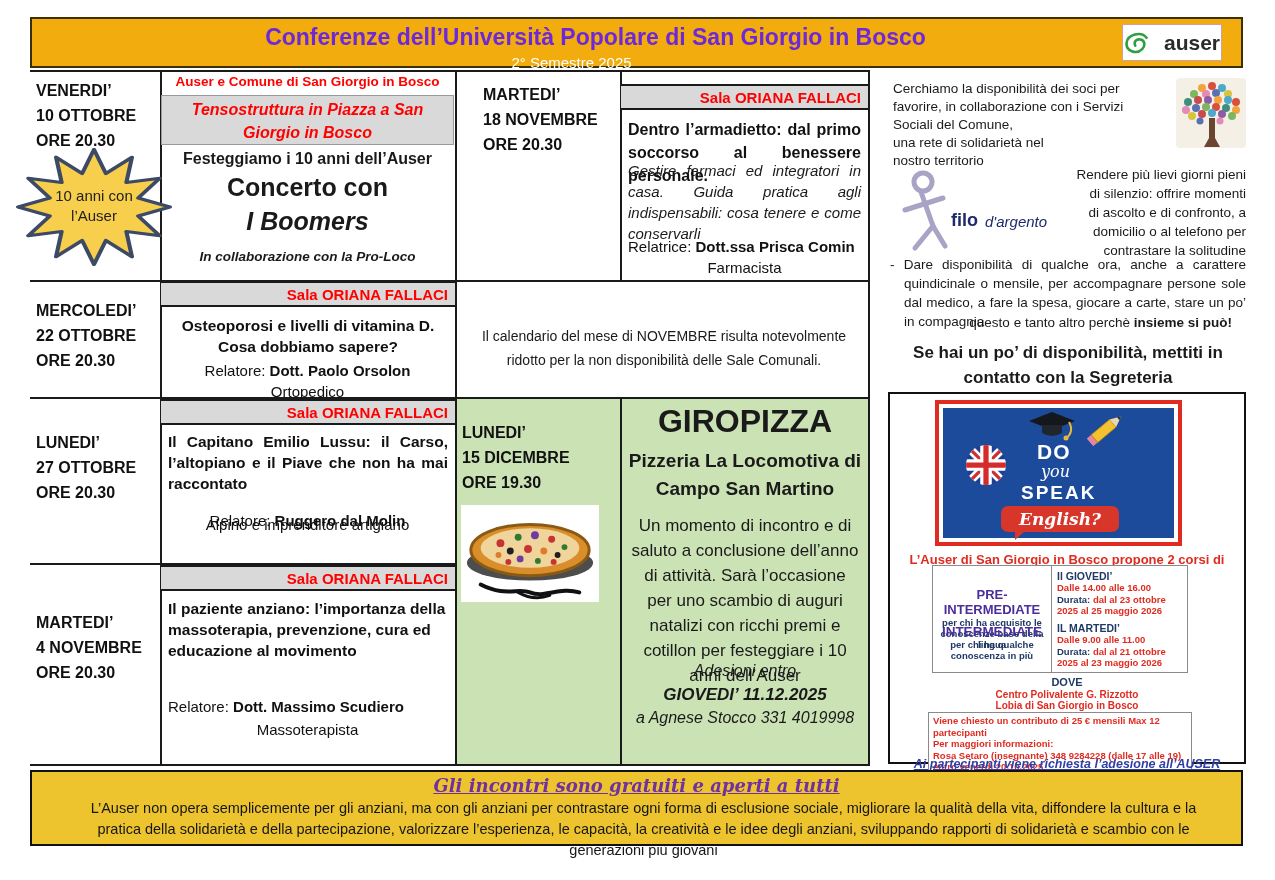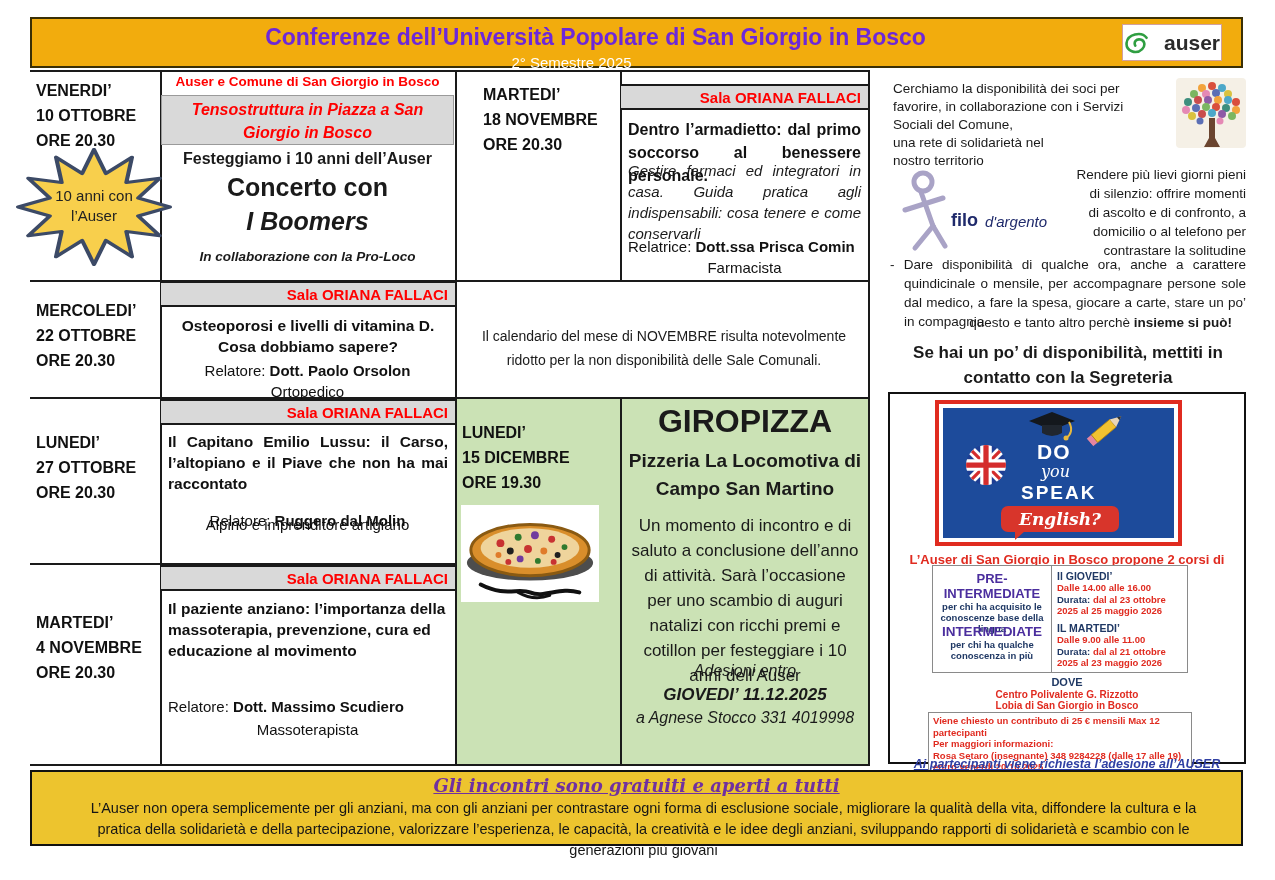--- a/index.html
+++ b/index.html
@@ -278,21 +278,21 @@
       <div class="abs" style="left:98px;top:54px;color:#fff;font-family:'DejaVu Serif',serif;font-style:italic;font-size:16px;">you</div>
       <div class="abs" style="left:78px;top:74px;color:#fff;font-weight:bold;font-size:19px;letter-spacing:2px;">SPEAK</div>
       <div class="bubble" style="left:58px;top:98px;width:118px;height:26px;">English?</div>
     </div>
   </div>
   <div class="abs ctr" style="left:890px;top:552px;width:354px;font-weight:bold;font-size:13px;color:#E02B20;">L’Auser di San Giorgio in Bosco propone 2 corsi di inglese</div>
 
   <div class="abs course-tbl">
     <div class="course-div"></div>
     <div class="abs" style="left:2px;top:5px;width:114px;">
-      <div class="cname" style="font-size:13px;">PRE-INTERMEDIATE</div>
+      <div class="cname" style="font-size:13px;margin-top:16px;">PRE-INTERMEDIATE</div>
       <div class="cdesc">per chi ha acquisito le conoscenze base della lingua</div>
     </div>
     <div class="abs" style="left:2px;top:58px;width:114px;">
       <div class="cname">INTERMEDIATE</div>
       <div class="cdesc">per chi ha qualche conoscenza in più</div>
     </div>
     <div class="abs" style="left:124px;top:4px;width:128px;">
       <div class="cday">Il GIOVEDI’</div>
       <div class="cred">Dalle 14.00 alle 16.00</div>
       <div class="cred"><span class="navy">Durata: </span><span>dal al 23 ottobre 2025 al 25 maggio 2026</span></div>

